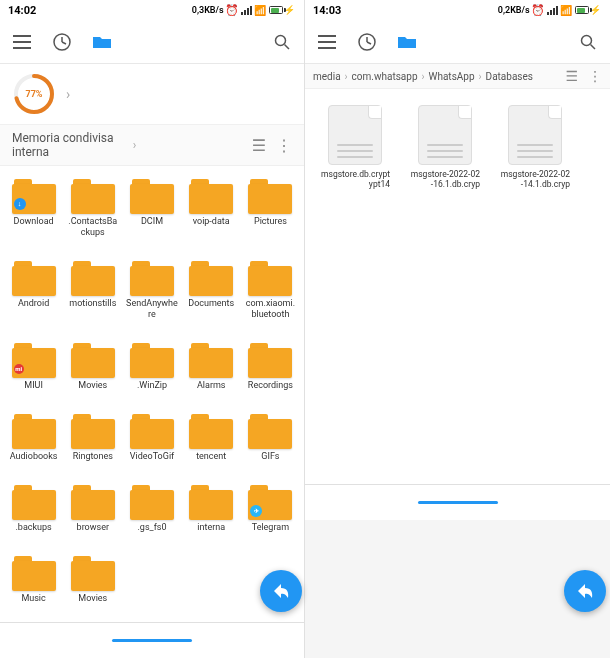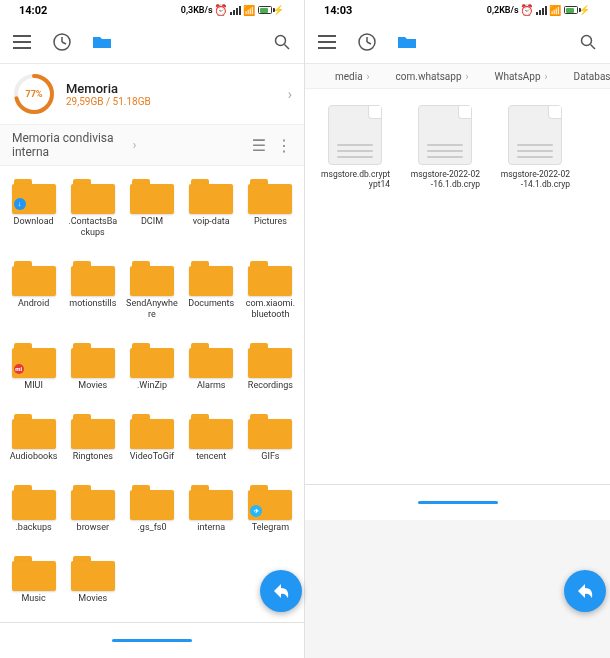--- a/index.html
+++ b/index.html
@@ -29,21 +29,21 @@
       height: 520px;
       background: #fff;
       display: flex;
       flex-direction: column;
       overflow: hidden;
     }
 
     
     .status-bar {
       height: 20px;
-      padding: 0 19px;
+      padding: 0 8px;
       display: flex;
       align-items: center;
       justify-content: space-between;
       background: #fff;
       font-size: 10px;
       font-weight: 600;
     }
     .status-time { font-size: 11px; font-weight: 700; }
     .status-icons { display: flex; align-items: center; gap: 2px; font-size: 9px; }
     .signal-bars { display: flex; align-items: flex-end; gap: 1px; }
@@ -187,21 +187,21 @@
 
     
     .breadcrumb-bar {
       display: flex;
       align-items: center;
       padding: 4px 8px;
       background: #fafafa;
       border-bottom: 1px solid #efefef;
       gap: 4px;
     }
-    .breadcrumb-item { font-size: 10px; color: #555; margin-left: 22px; }
+    .breadcrumb-item { font-size: 10px; color: #555; }
     .breadcrumb-sep { font-size: 10px; color: #aaa; }
     .breadcrumb-spacer { flex: 1; }
     .breadcrumb-icon { font-size: 14px; color: #888; cursor: pointer; margin-left: 6px; }
 
     
     .db-grid {
       display: grid;
       grid-template-columns: repeat(3, 80px);
       padding: 16px 10px;
       gap: 10px;
@@ -313,24 +313,20 @@
     </div>
   </div>
 
   <div class="storage-info">
     <div class="circle-progress">
       <svg viewBox="0 0 44 44">
         <circle cx="22" cy="22" r="18" fill="none" stroke="#eee" stroke-width="4"></circle>
         <circle cx="22" cy="22" r="18" fill="none" stroke="#e67e22" stroke-width="4" stroke-dasharray="79.9 113.1" stroke-linecap="round"></circle>
       </svg>
       <div class="circle-text">77%</div>
-    </div>
-    <div class="storage-text-wrap">
-      <span class="storage-title">Memoria</span>
-      <span class="storage-subtitle">29,59GB / 51.18GB</span>
     </div>
     <span class="storage-chevron">›</span>
   </div>
 
   <div class="section-header">
     <span class="section-header-label">Memoria condivisa interna</span>
     <span class="section-header-label" style="margin-left:2px;color:#aaa;">›</span>
     <div class="section-header-icons">
       <span class="header-icon">☰</span>
       <span class="header-icon">⋮</span>

